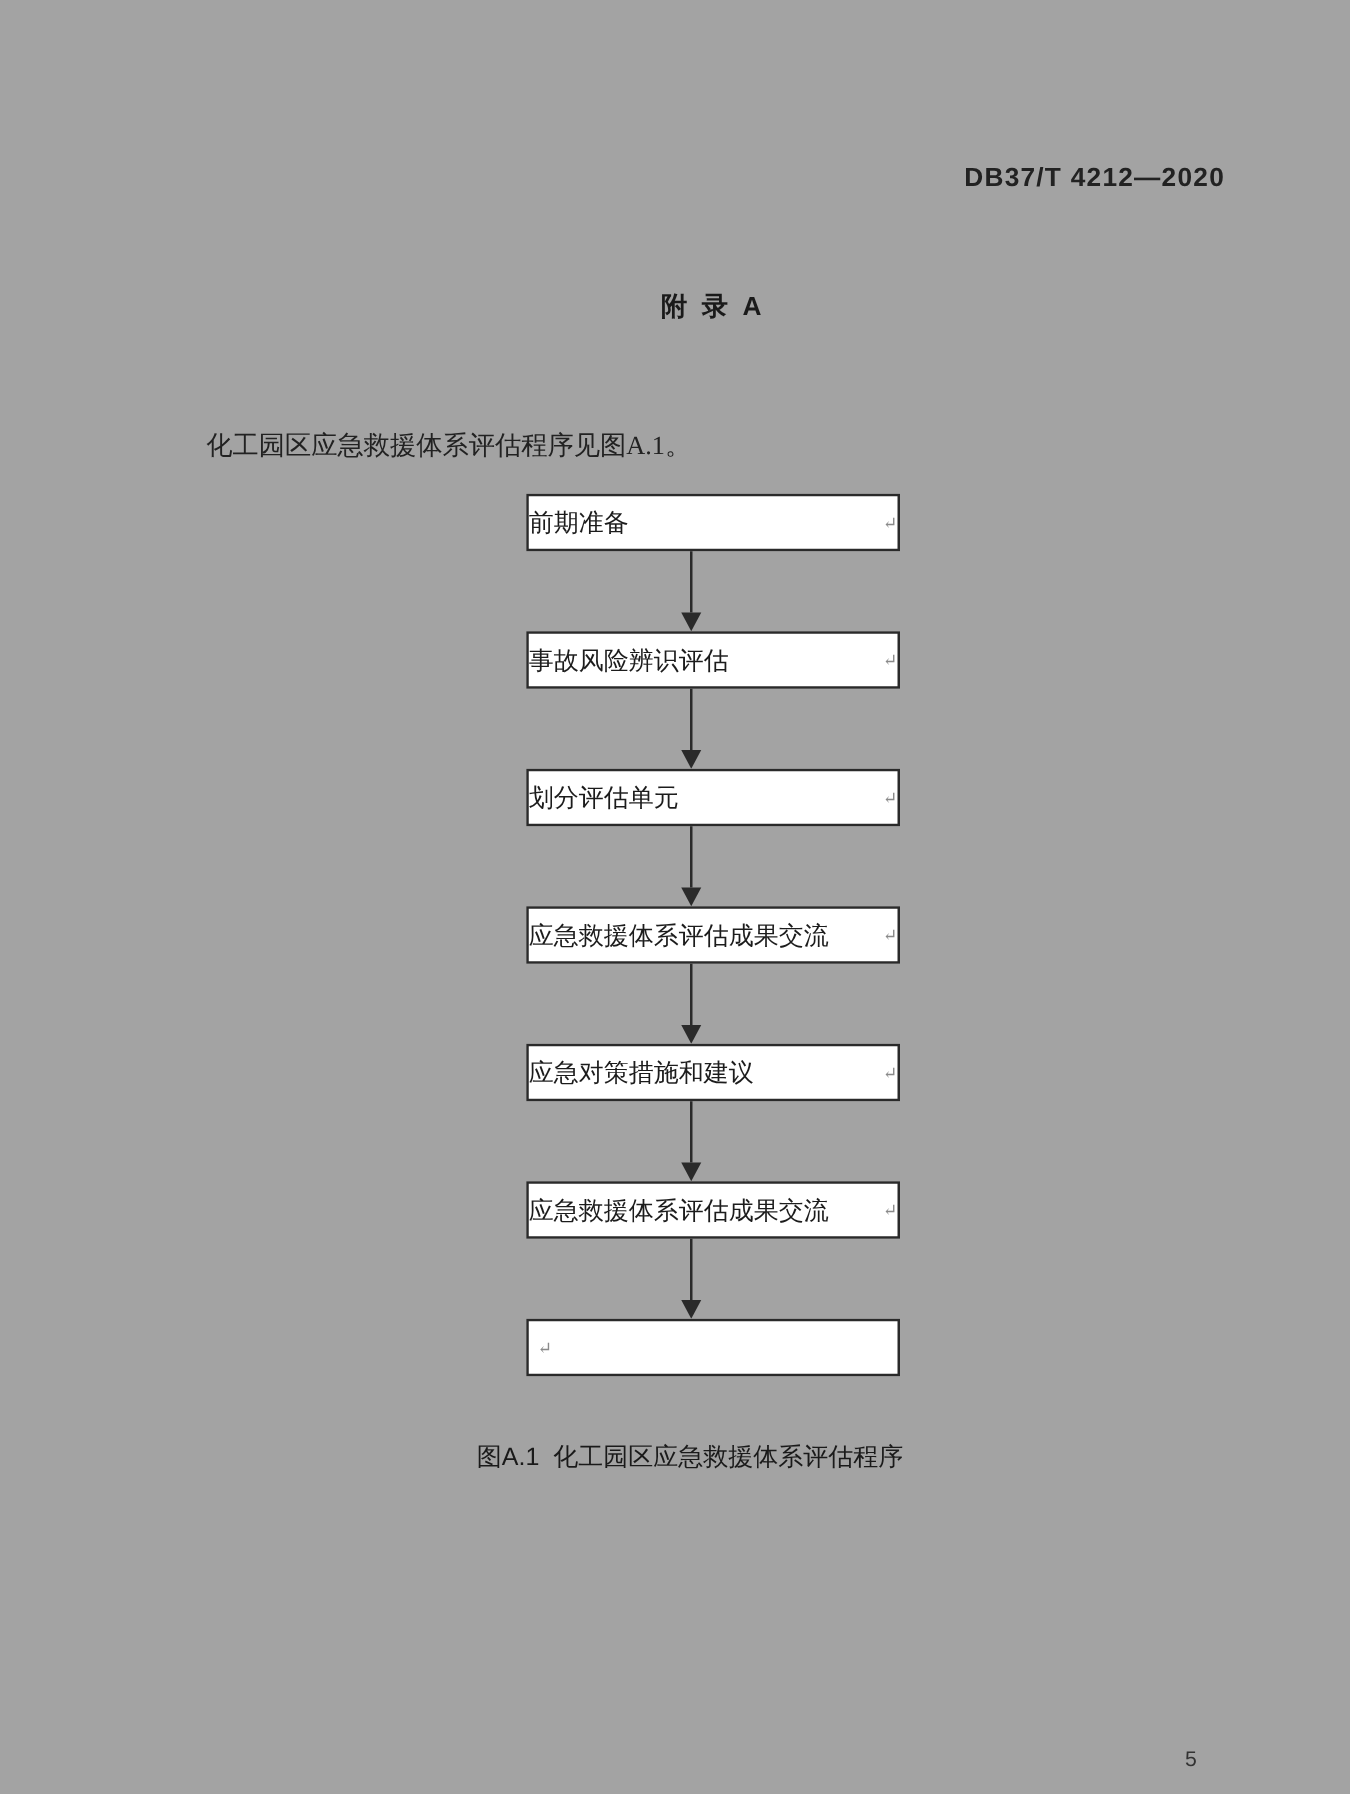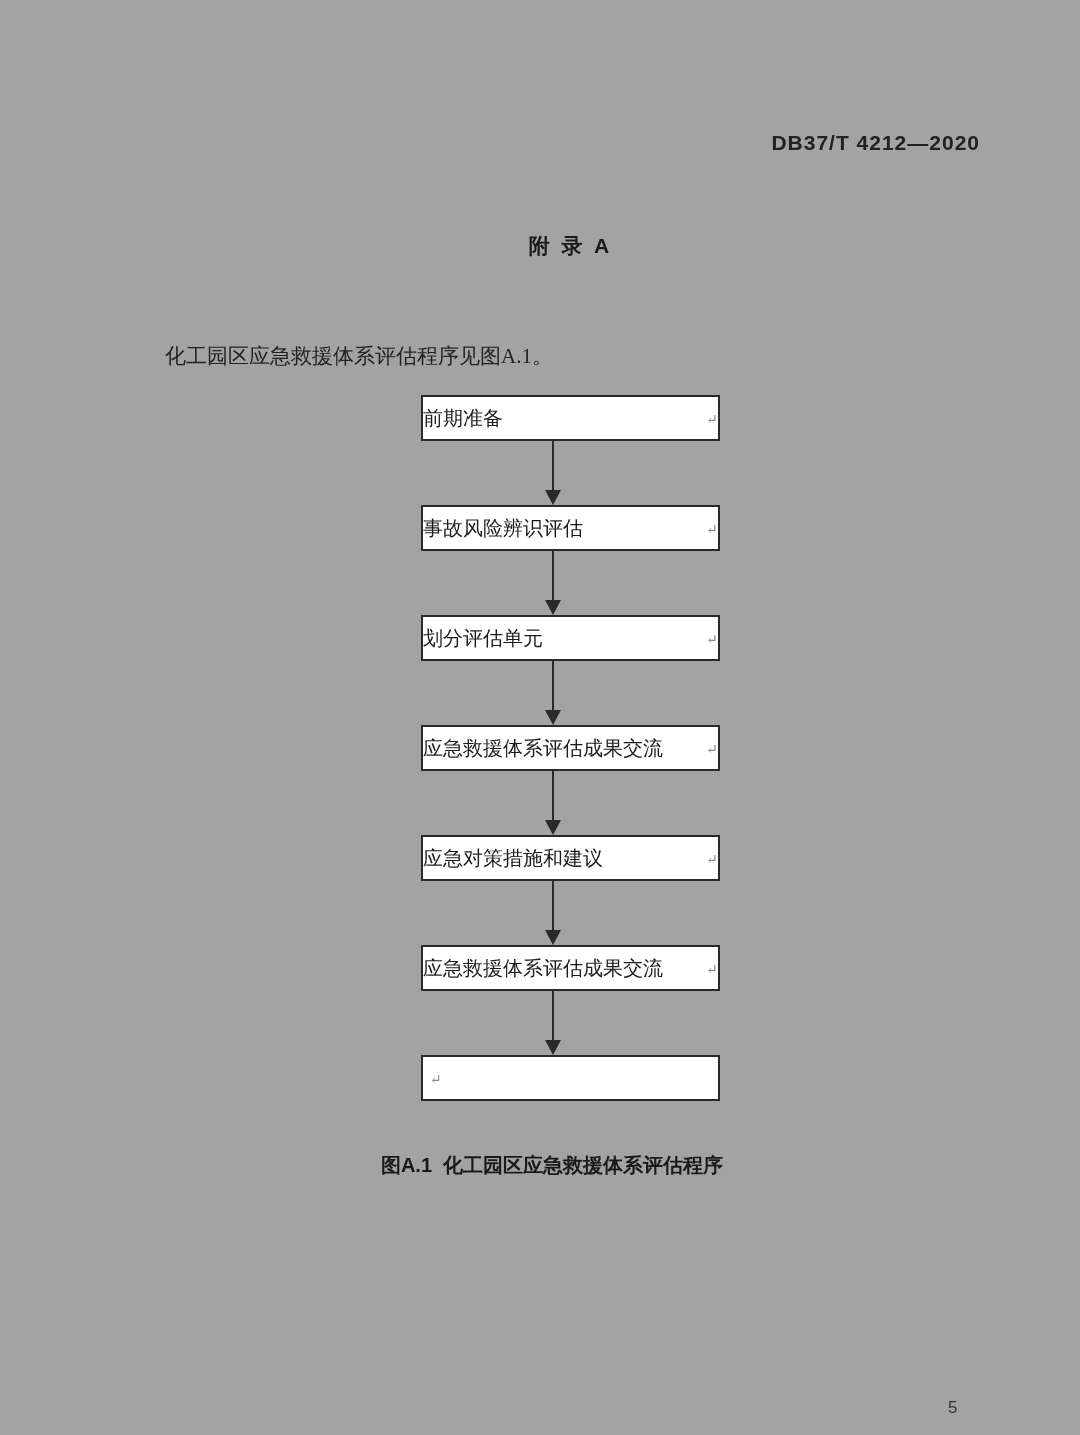--- a/index.html
+++ b/index.html
@@ -121,21 +121,21 @@
     border-top: 15px solid #2a2a2a;
   }
 
   
   .caption {
     position: absolute;
     top: 1152px;
     left: 552px;
     transform: translateX(-50%);
     font-family: "Liberation Sans", "DejaVu Sans", sans-serif;
-    font-weight: 700;
+    font-weight: 400;
     font-size: 20px;
     white-space: pre;
     color: #1a1a1a;
   }
 
   
   .page-number {
     position: absolute;
     top: 1398px;
     left: 948px;

